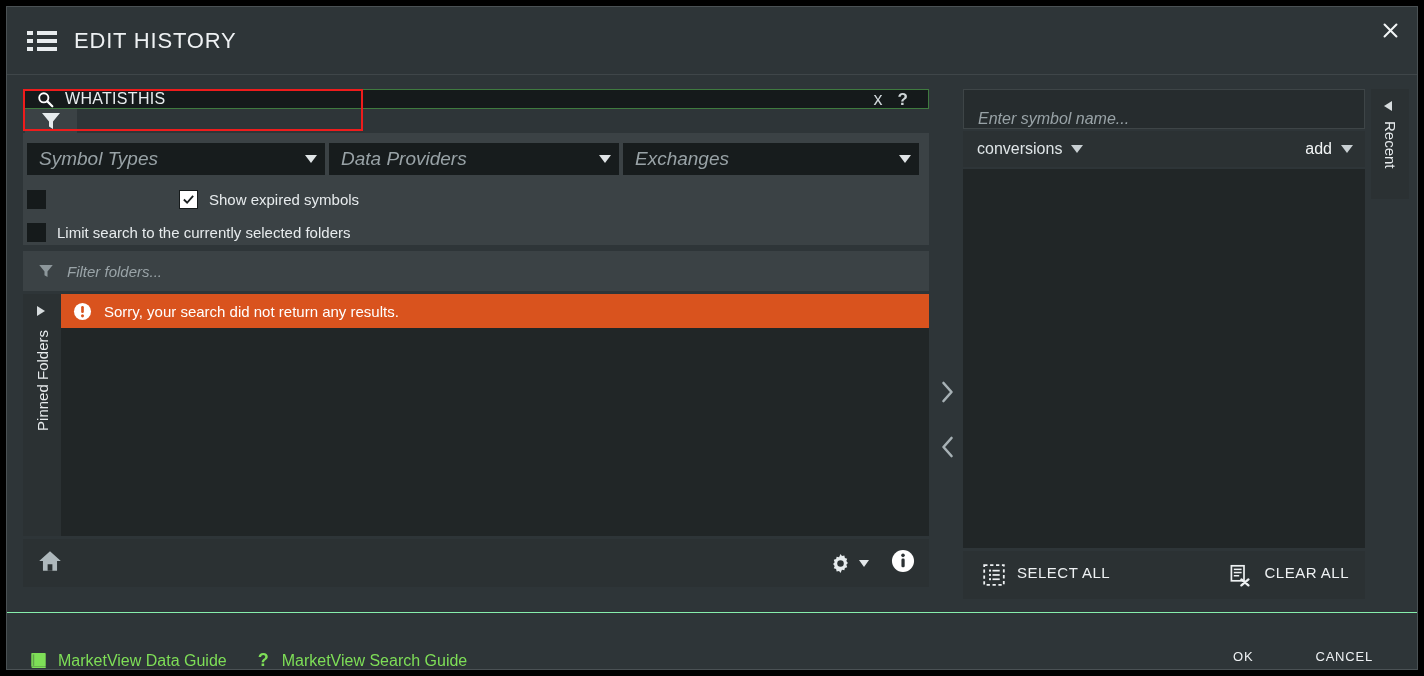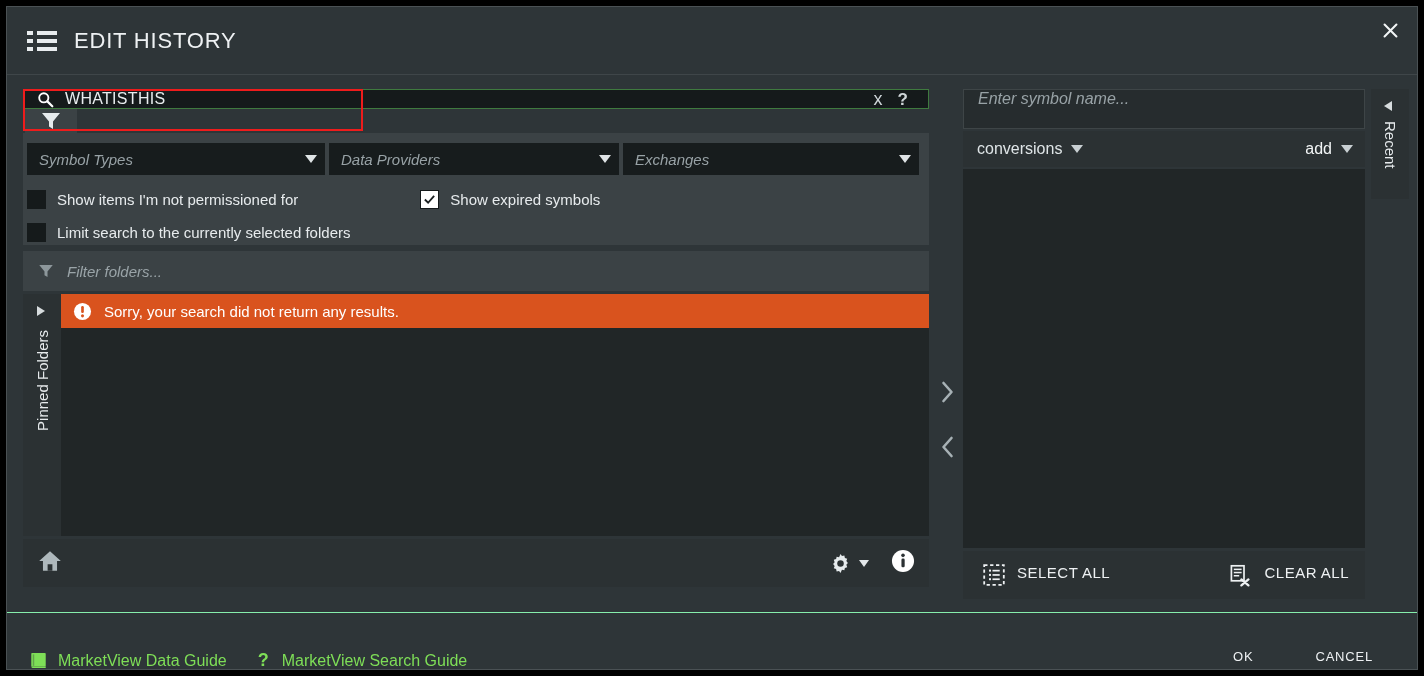--- a/index.html
+++ b/index.html
@@ -107,21 +107,21 @@
     height: 32px;
     display: flex; align-items: center;
     padding: 0 8px 0 12px;
     cursor: pointer;
   }
   .select-box.s1 { width: 298px; }
   .select-box.s2 { width: 290px; }
   .select-box.s3 { width: 296px; }
   .select-label {
     flex: 1;
-    font-size: 15px; color: #98a2a6; font-style: italic;
+    font-size: 19px; color: #98a2a6; font-style: italic;
   }
   .caret-down {
     width: 0; height: 0;
     border-left: 6px solid transparent;
     border-right: 6px solid transparent;
     border-top: 8px solid #dfe4e6;
   }
 
   .checks { padding: 12px 0 0 4px; }
   .check-row { display: flex; align-items: center; height: 25px; }
@@ -220,21 +220,21 @@
   
   .right-panel {
     position: absolute; left: 956px; top: 14px;
     width: 402px; height: 510px;
     display: flex; flex-direction: column;
   }
   .symbol-input {
     height: 40px;
     background: #262c2e;
     border: 1px solid #3e4547;
-    display: flex; align-items: flex-start;
+    display: flex; align-items: flex-end;
     padding-left: 14px;
     cursor: text;
   }
   .symbol-placeholder { font-size: 16px; color: #98a2a6; font-style: italic; }
 
   .conv-row {
     margin-top: 2px;
     height: 36px;
     background: #2b3133;
     display: flex; align-items: center;
@@ -367,21 +367,20 @@
           </div>
           <div class="select-box s3">
             <span class="select-label">Exchanges</span>
             <span class="caret-down"></span>
           </div>
         </div>
 
         <div class="checks">
           <div class="check-row">
             <span class="chk"></span>
-            <span class="chk-label">Show items I'm not permissioned for</span>
             <span class="chk on check-col2">
               <svg viewBox="0 0 14 14">
                 <path d="M2 7 L5.5 10.5 L12 3" stroke="#1b2021" stroke-width="2" fill="none"></path>
               </svg>
             </span>
             <span class="chk-label">Show expired symbols</span>
           </div>
           <div class="check-row r2">
             <span class="chk"></span>
             <span class="chk-label">Limit search to the currently selected folders</span>

